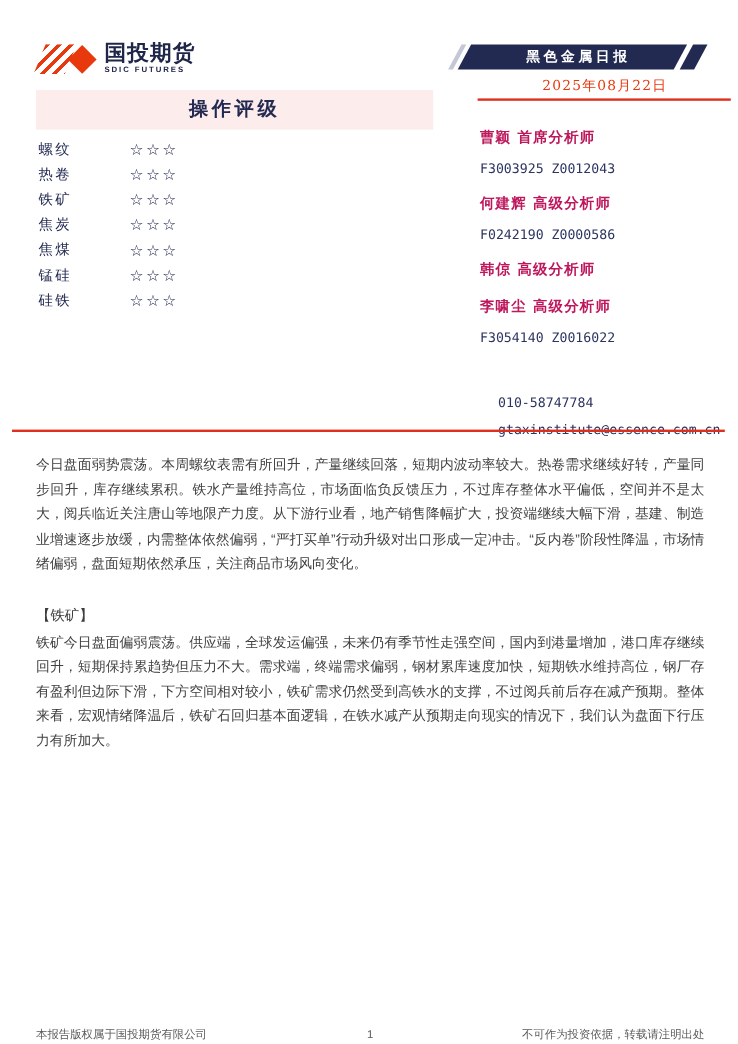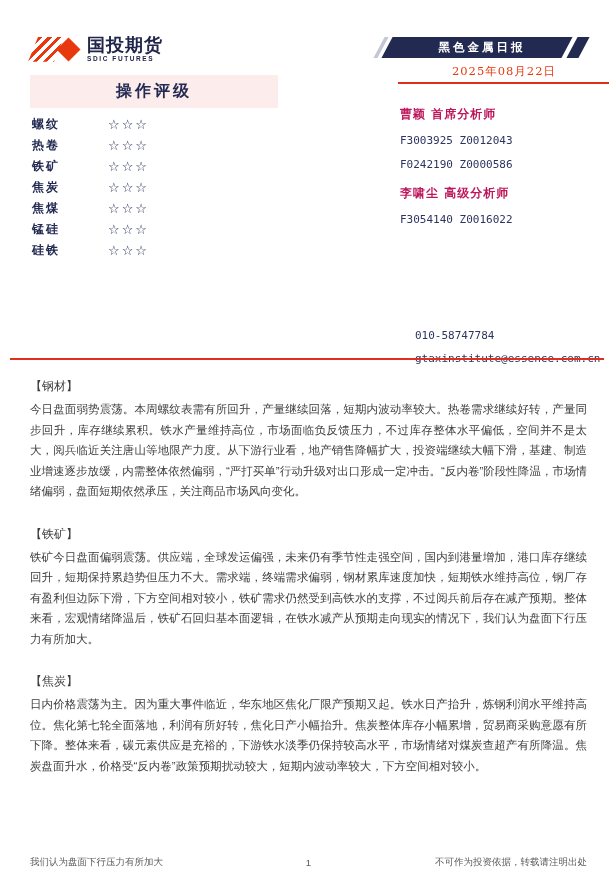--- a/index.html
+++ b/index.html
@@ -39,29 +39,29 @@
   }
   .report-date {
     position:absolute; left:398px; top:48px; width:212px; text-align:center;
     color:#e8380d; font-size:11.5px; font-weight:normal; letter-spacing:1px;
     font-family:"DejaVu Serif", serif;
   }
   .date-underline { position:absolute; left:398px; top:66px; width:211px; height:2px; background:#df2f1d; }
 
   
   .rating-title-box {
-    position:absolute; left:30px; top:59px; width:248px; height:33px;
+    position:absolute; left:30px; top:59px; width:331px; height:33px;
     background:#fdecec; display:flex; align-items:center; justify-content:center;
     color:#232a52; font-size:16px; font-weight:bold; letter-spacing:3px;
     font-family:"DejaVu Serif", serif;
   }
   .rating-list { position:absolute; left:32px; top:98px; width:280px; }
   .rating-row { display:flex; align-items:center; height:21px; }
   .rating-name {
-    width:76px; color:#232a52; font-size:12px; font-weight:bold; letter-spacing:2px;
+    width:76px; color:#232a52; font-size:12px; font-weight:normal; letter-spacing:2px;
     font-family:"DejaVu Serif", serif;
   }
   .rating-stars { color:#232a52; font-size:13px; letter-spacing:2px; }
 
   
   .analysts { position:absolute; left:400px; top:90px; width:210px; }
   .analyst-name {
     color:#be185d; font-size:12px; font-weight:bold; letter-spacing:1px;
     font-family:"DejaVu Serif", serif; margin-top:14px;
   }
@@ -148,45 +148,42 @@
     </div>
     <div class="rating-row">
       <span class="rating-name">硅铁</span>
       <span class="rating-stars">☆☆☆</span>
     </div>
   </div>
 
   <div class="analysts">
     <div class="analyst-name">曹颖 首席分析师</div>
     <div class="analyst-ids">F3003925 Z0012043</div>
+    <div class="analyst-name">何建辉 高级分析师</div>
     <div class="analyst-ids">F0242190 Z0000586</div>
+    <div class="analyst-name">韩倞 高级分析师</div>
     <div class="analyst-name">李啸尘 高级分析师</div>
     <div class="analyst-ids">F3054140 Z0016022</div>
   </div>
   <div class="contact">
     <div class="contact-line">010-58747784</div>
     <div class="contact-line">gtaxinstitute@essence.com.cn</div>
   </div>
 
   <div class="main-divider"></div>
 
   <div class="sections">
     <div class="section">
-      <div class="section-title">【钢材】</div>
       <p class="section-body">今日盘面弱势震荡。本周螺纹表需有所回升，产量继续回落，短期内波动率较大。热卷需求继续好转，产量同步回升，库存继续累积。铁水产量维持高位，市场面临负反馈压力，不过库存整体水平偏低，空间并不是太大，阅兵临近关注唐山等地限产力度。从下游行业看，地产销售降幅扩大，投资端继续大幅下滑，基建、制造业增速逐步放缓，内需整体依然偏弱，“严打买单”行动升级对出口形成一定冲击。“反内卷”阶段性降温，市场情绪偏弱，盘面短期依然承压，关注商品市场风向变化。</p>
     </div>
     <div class="section">
       <div class="section-title">【铁矿】</div>
       <p class="section-body">铁矿今日盘面偏弱震荡。供应端，全球发运偏强，未来仍有季节性走强空间，国内到港量增加，港口库存继续回升，短期保持累趋势但压力不大。需求端，终端需求偏弱，钢材累库速度加快，短期铁水维持高位，钢厂存有盈利但边际下滑，下方空间相对较小，铁矿需求仍然受到高铁水的支撑，不过阅兵前后存在减产预期。整体来看，宏观情绪降温后，铁矿石回归基本面逻辑，在铁水减产从预期走向现实的情况下，我们认为盘面下行压力有所加大。</p>
     </div>
-    <div class="section">
-      <div class="section-title">【焦炭】</div>
-      <p class="section-body">日内价格震荡为主。因为重大事件临近，华东地区焦化厂限产预期又起。铁水日产抬升，炼钢利润水平维持高位。焦化第七轮全面落地，利润有所好转，焦化日产小幅抬升。焦炭整体库存小幅累增，贸易商采购意愿有所下降。整体来看，碳元素供应是充裕的，下游铁水淡季仍保持较高水平，市场情绪对煤炭查超产有所降温。焦炭盘面升水，价格受“反内卷”政策预期扰动较大，短期内波动率较大，下方空间相对较小。</p>
-    </div>
   </div>
 
   <div class="footer">
     <span class="footer-page">1</span>
-    <span class="footer-left">我们认为盘面下行压力有所加大</span>
+    <span class="footer-left">本报告版权属于国投期货有限公司</span>
     <span class="footer-right">不可作为投资依据，转载请注明出处</span>
   </div>
 
 </div>
 
 </body></html>

